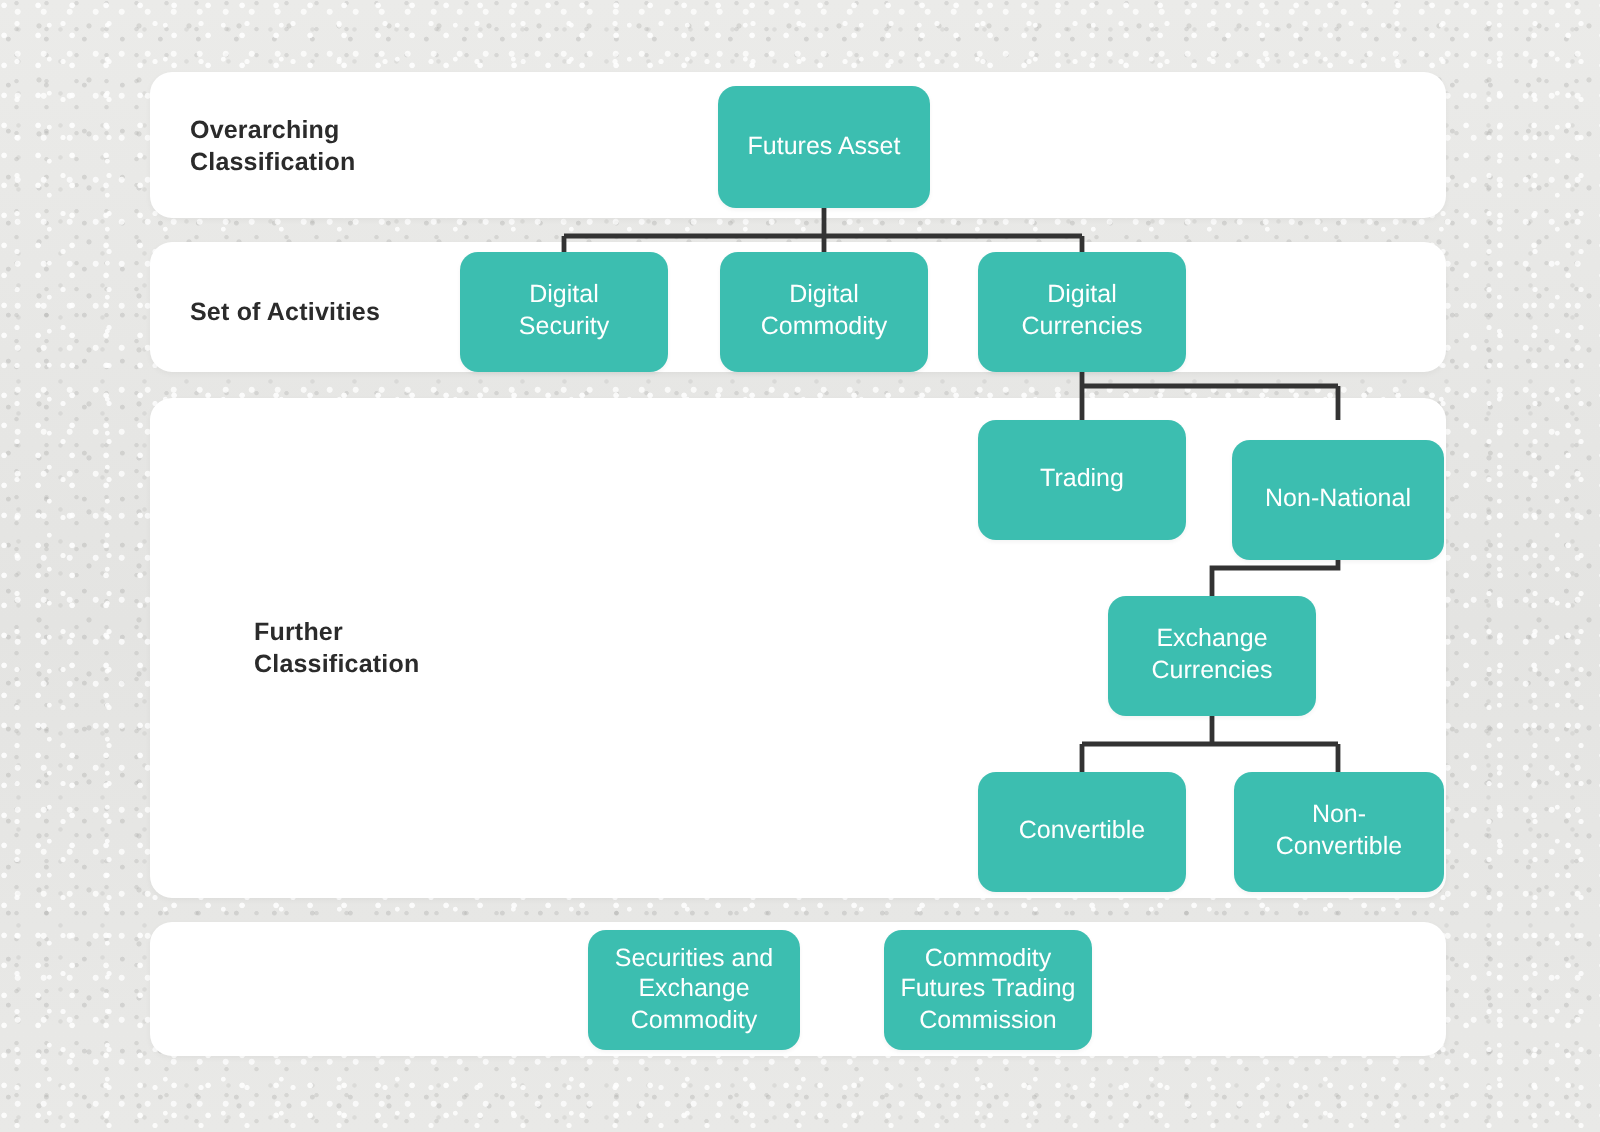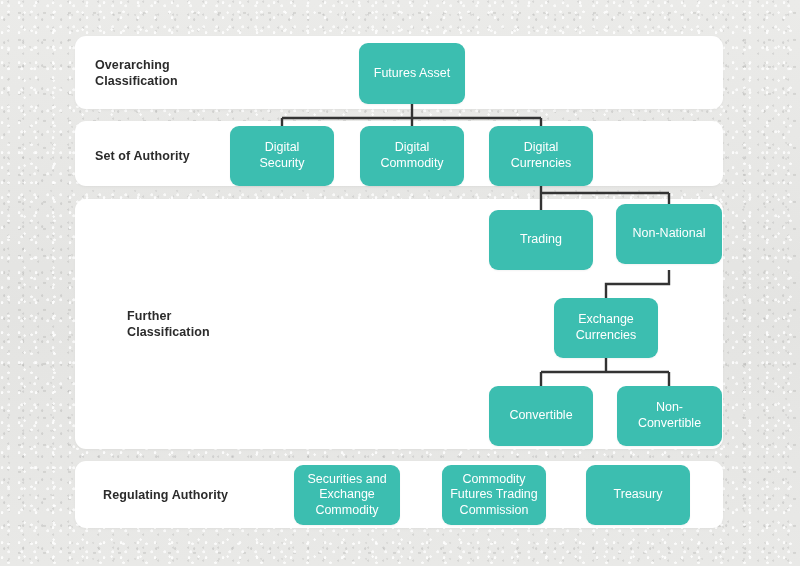--- a/index.html
+++ b/index.html
@@ -101,28 +101,27 @@
 
 <div id="paper-texture"></div>
 
 <div id="diagram">
 
   <div class="band" style="left:75px; top:36px; width:648px; height:73px;"></div>
   <div class="band-label" style="left:95px; top:57px;">Overarching
 Classification</div>
 
   <div class="band" style="left:75px; top:121px; width:648px; height:65px;"></div>
-  <div class="band-label" style="left:95px; top:148px;">Set of Authority</div>
+  <div class="band-label" style="left:95px; top:148px;">Set of Activities</div>
 
   <div class="band" style="left:75px; top:199px; width:648px; height:250px;"></div>
   <div class="band-label" style="left:103px; top:308px;margin-left:24px;">Further
 Classification</div>
 
   <div class="band" style="left:75px; top:461px; width:648px; height:67px;"></div>
-  <div class="band-label" style="left:103px; top:487px;">Regulating Authority</div>
 
   <svg id="connectors" viewBox="0 0 800 566">
     <g fill="none" stroke="#333333" stroke-width="2.4" stroke-linecap="butt">
 
       <path d="M412,104 L412,118 M282,118 L541,118 M282,118 L282,126 M412,118 L412,126 M541,118 L541,126"></path>
 
       <path d="M541,186 L541,193 M541,193 L669,193 M541,193 L541,210 M669,193 L669,210"></path>
 
       <path d="M669,270 L669,284 L606,284 L606,298"></path>
 
@@ -138,34 +137,33 @@
 Security</div>
 
     <div class="node" style="left:360px; top:126px; width:104px; height:60px;">Digital
 Commodity</div>
 
     <div class="node" style="left:489px; top:126px; width:104px; height:60px;">Digital
 Currencies</div>
 
     <div class="node" style="left:489px; top:210px; width:104px; height:60px;">Trading</div>
 
-    <div class="node" style="left:616px; top:204px; width:106px; height:60px;">Non-National</div>
+    <div class="node" style="left:616px; top:220px; width:106px; height:60px;">Non-National</div>
 
     <div class="node" style="left:554px; top:298px; width:104px; height:60px;">Exchange
 Currencies</div>
 
     <div class="node" style="left:489px; top:386px; width:104px; height:60px;">Convertible</div>
 
     <div class="node" style="left:617px; top:386px; width:105px; height:60px;">Non-
 Convertible</div>
 
     <div class="node" style="left:294px; top:465px; width:106px; height:60px;">Securities and
 Exchange
 Commodity</div>
 
     <div class="node" style="left:442px; top:465px; width:104px; height:60px;">Commodity
 Futures Trading
 Commission</div>
 
-    <div class="node" style="left:586px; top:465px; width:104px; height:60px;">Treasury</div>
 
   </div>
 </div>
 
 </body></html>

